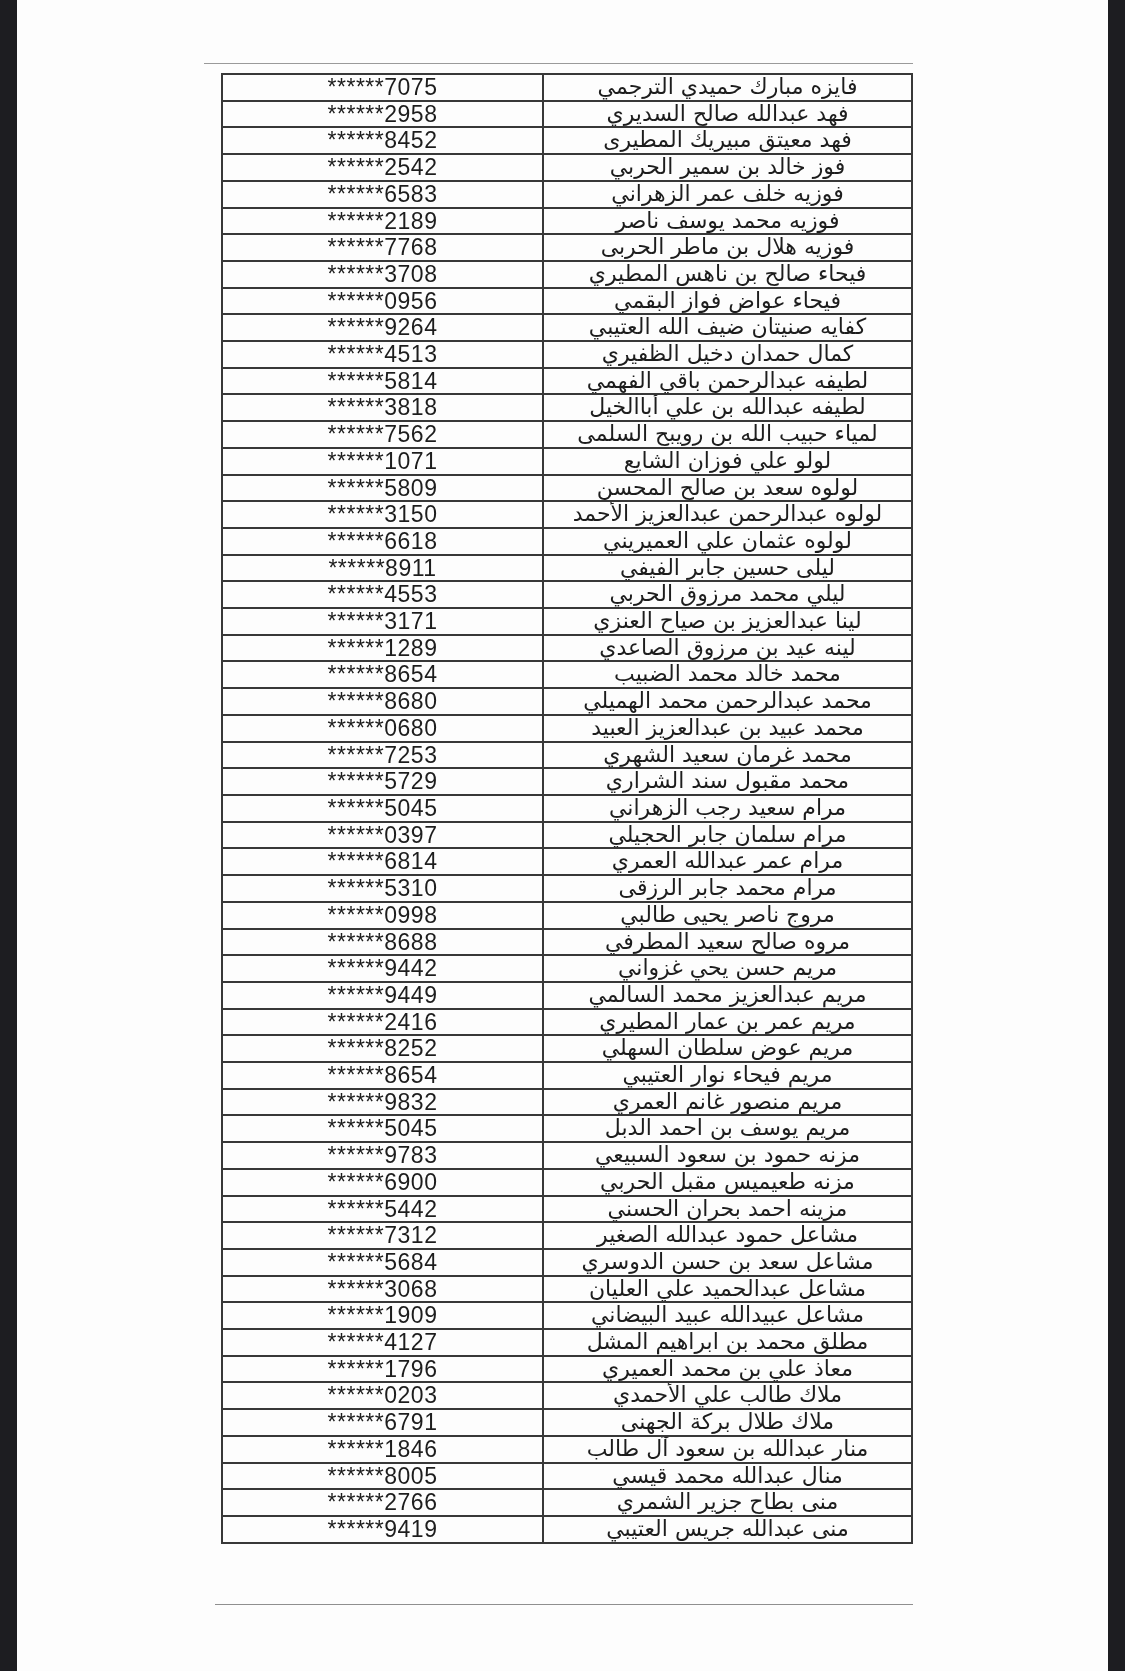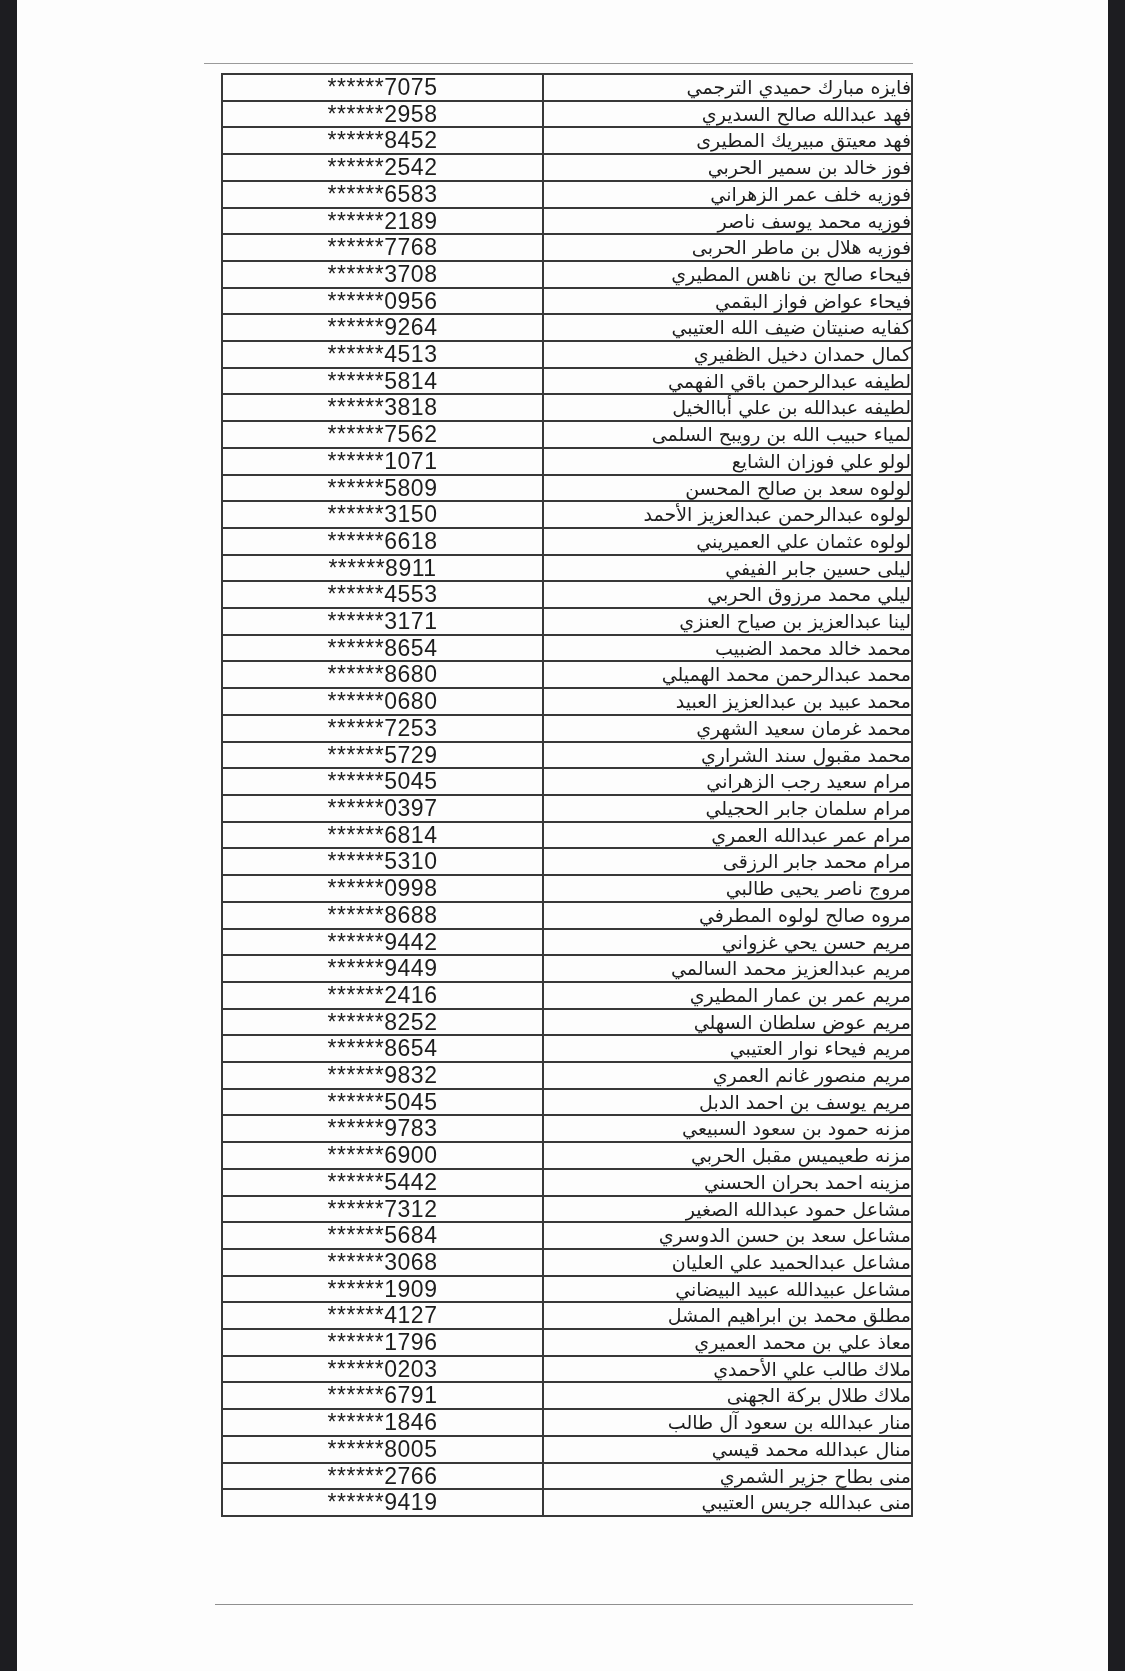--- a/index.html
+++ b/index.html
@@ -64,23 +64,23 @@
     text-align: center;
     font-family: "Liberation Sans", sans-serif;
     font-size: 23px;
     line-height: 24.7px;
     letter-spacing: 0.5px;
     margin-left: 41px;
   }
   td.person-name {
     width: 367px;
     direction: rtl;
-    text-align: right;
+    text-align: center;
     font-family: "DejaVu Sans", sans-serif;
-    font-size: 19px;
+    font-size: 22px;
     line-height: 24.7px;
   }
 </style>
 </head>
 <body>
 
 <div class="page">
   <div class="edge-strip left"></div>
   <div class="edge-strip right"></div>
   <div class="prev-table-line"></div>
@@ -186,20 +186,24 @@
     <tr>
       <td class="masked-id">******4553</td>
       <td class="person-name">ليلي محمد مرزوق الحربي</td>
     </tr>
 
     <tr>
       <td class="masked-id">******3171</td>
       <td class="person-name">لينا عبدالعزيز بن صياح العنزي</td>
     </tr>
 
+    <tr>
+      <td class="masked-id">******1289</td>
+      <td class="person-name">لينه عيد بن مرزوق الصاعدي</td>
+    </tr>
 
     <tr>
       <td class="masked-id">******8654</td>
       <td class="person-name">محمد خالد محمد الضبيب</td>
     </tr>
 
     <tr>
       <td class="masked-id">******8680</td>
       <td class="person-name">محمد عبدالرحمن محمد الهميلي</td>
     </tr>
@@ -240,21 +244,21 @@
       <td class="person-name">مرام محمد جابر الرزقى</td>
     </tr>
 
     <tr>
       <td class="masked-id">******0998</td>
       <td class="person-name">مروج ناصر يحيى طالبي</td>
     </tr>
 
     <tr>
       <td class="masked-id">******8688</td>
-      <td class="person-name">مروه صالح لولوه المطرفي</td>
+      <td class="person-name">مروه صالح سعيد المطرفي</td>
     </tr>
 
     <tr>
       <td class="masked-id">******9442</td>
       <td class="person-name">مريم حسن يحي غزواني</td>
     </tr>
 
     <tr>
       <td class="masked-id">******9449</td>
       <td class="person-name">مريم عبدالعزيز محمد السالمي</td>

